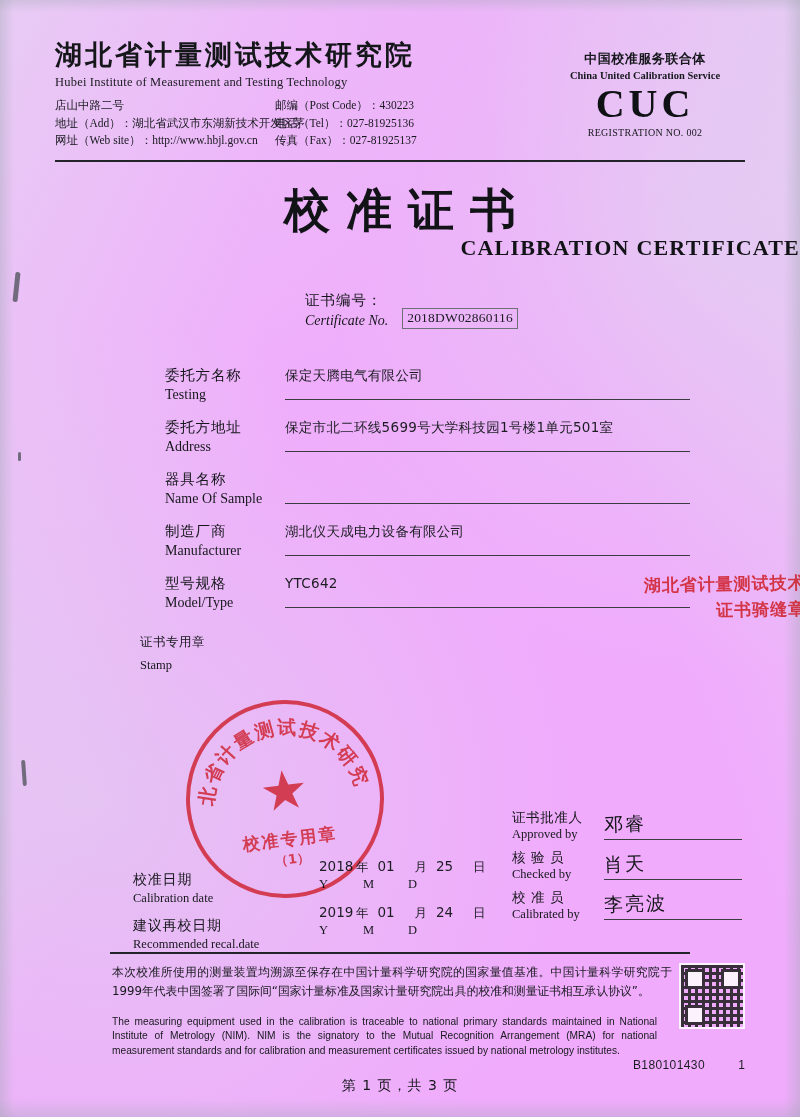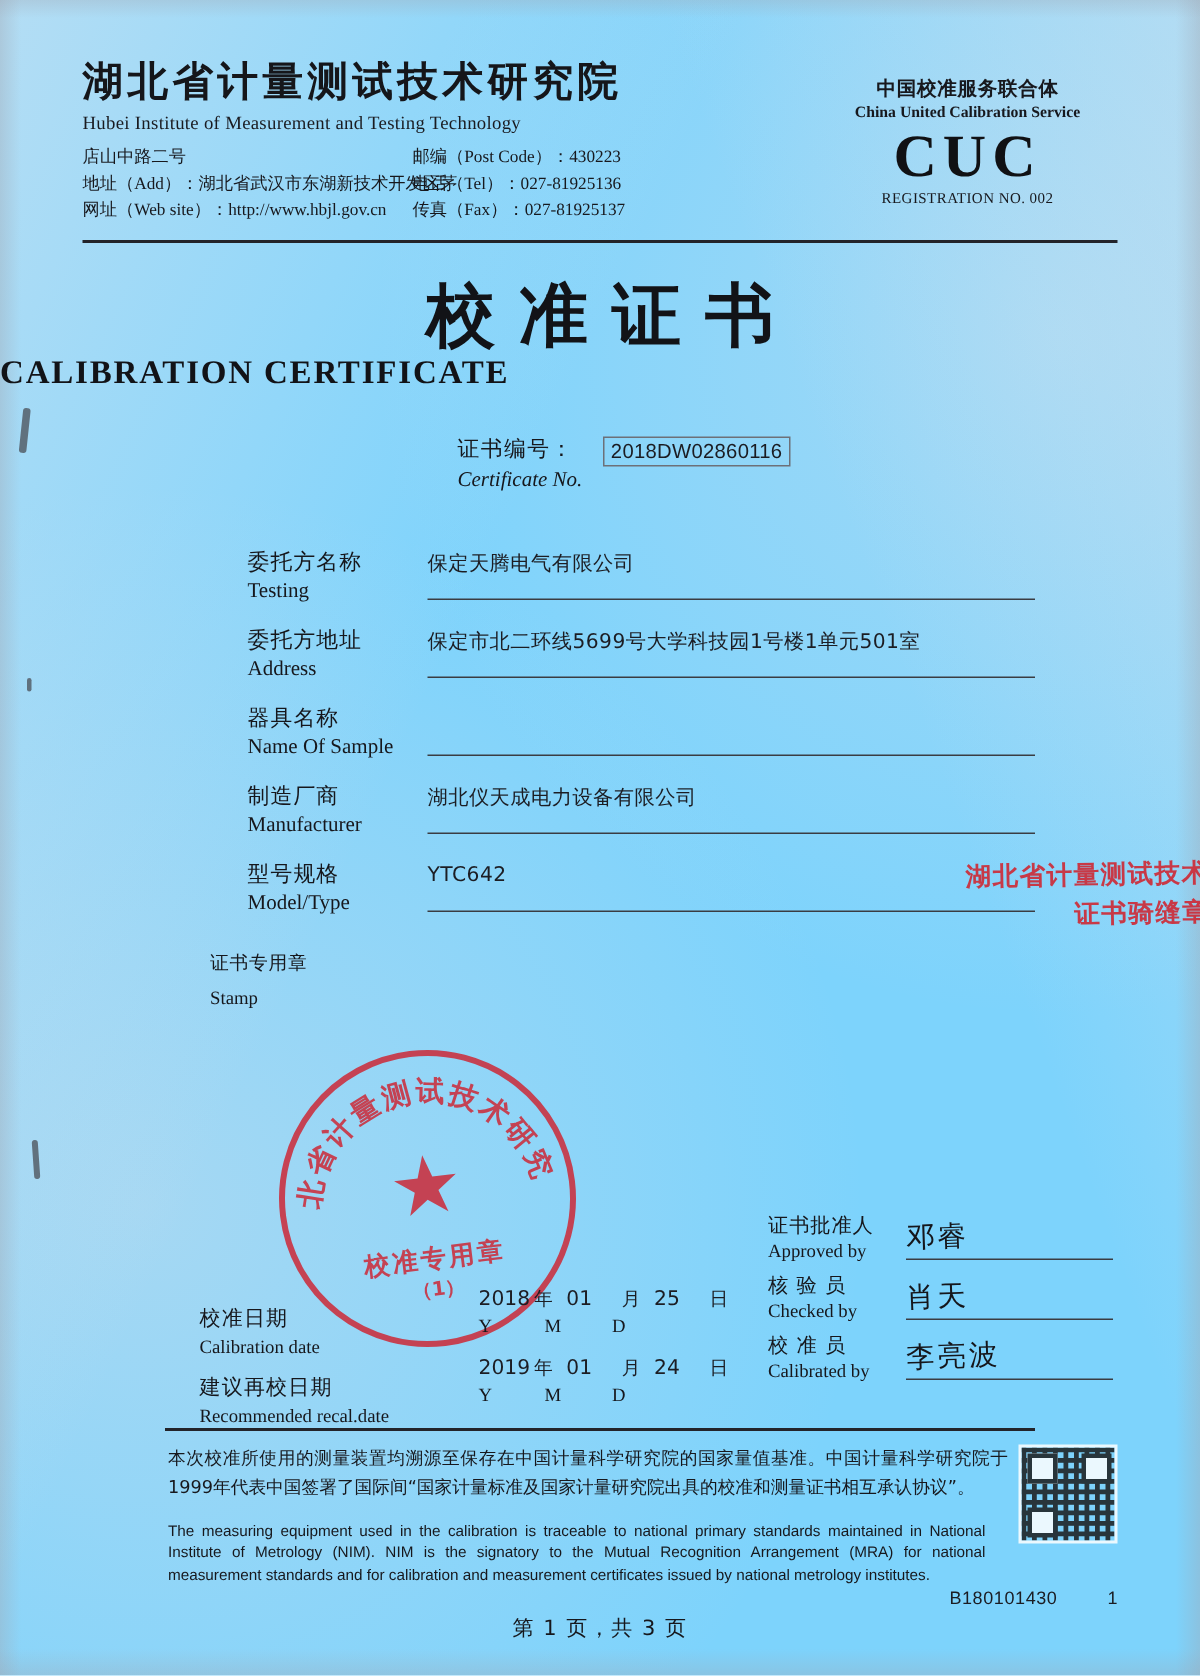--- a/index.html
+++ b/index.html
@@ -8,21 +8,21 @@
     background: #ffffff;
   }
   body {
     font-family: "Liberation Serif", serif;
   }
   #page {
     position: relative;
     width: 800px;
     height: 1117px;
     margin: 0 auto;
-    background: #7dd3fc;
+    background: #f0abfc;
     overflow: hidden;
   }
   
   #paper-tint {
     position: absolute;
     inset: 0;
     background:
       linear-gradient(115deg, rgba(225,230,238,0.55) 0%, rgba(255,255,255,0) 38%),
       linear-gradient(250deg, rgba(222,228,236,0.45) 0%, rgba(255,255,255,0) 30%),
       radial-gradient(circle at 12% 72%, rgba(215,222,232,0.45), rgba(255,255,255,0) 45%),
@@ -135,21 +135,21 @@
     font-family: "DejaVu Sans", sans-serif;
     font-weight: bold;
     font-size: 46px;
     letter-spacing: 16px;
     text-indent: 16px;
     color: #121317;
   }
   #title-en {
     position: absolute;
     left: 0; top: 235px; width: 800px;
-    text-align: left;
+    text-align: right;
     font-family: "Liberation Serif", serif;
     font-weight: bold;
     font-size: 22px;
     letter-spacing: 1.2px;
     color: #121317;
   }
 
   
   #cert-no-block {
     position: absolute;
@@ -166,26 +166,26 @@
   #cert-no-labels .cn {
     font-family: "DejaVu Sans", sans-serif;
     letter-spacing: 1px;
   }
   #cert-no-labels .en {
     font-family: "Liberation Serif", serif;
     font-size: 14px;
     font-style: italic;
   }
   #cert-no-value {
-    font-family: Liberation Sans, sans-serif;
+    font-family: Liberation Serif, serif;
     font-size: 13.5px;
     color: #1b1c22;
     border: 1px solid #6d7078;
     padding: 1px 4px 2px;
-    margin-top: 1px;
+    margin-top: 18px;
     letter-spacing: 0.2px;
   }
 
   
   #fields {
     position: absolute;
     left: 165px; top: 365px;
     width: 525px;
   }
   .field-row {

